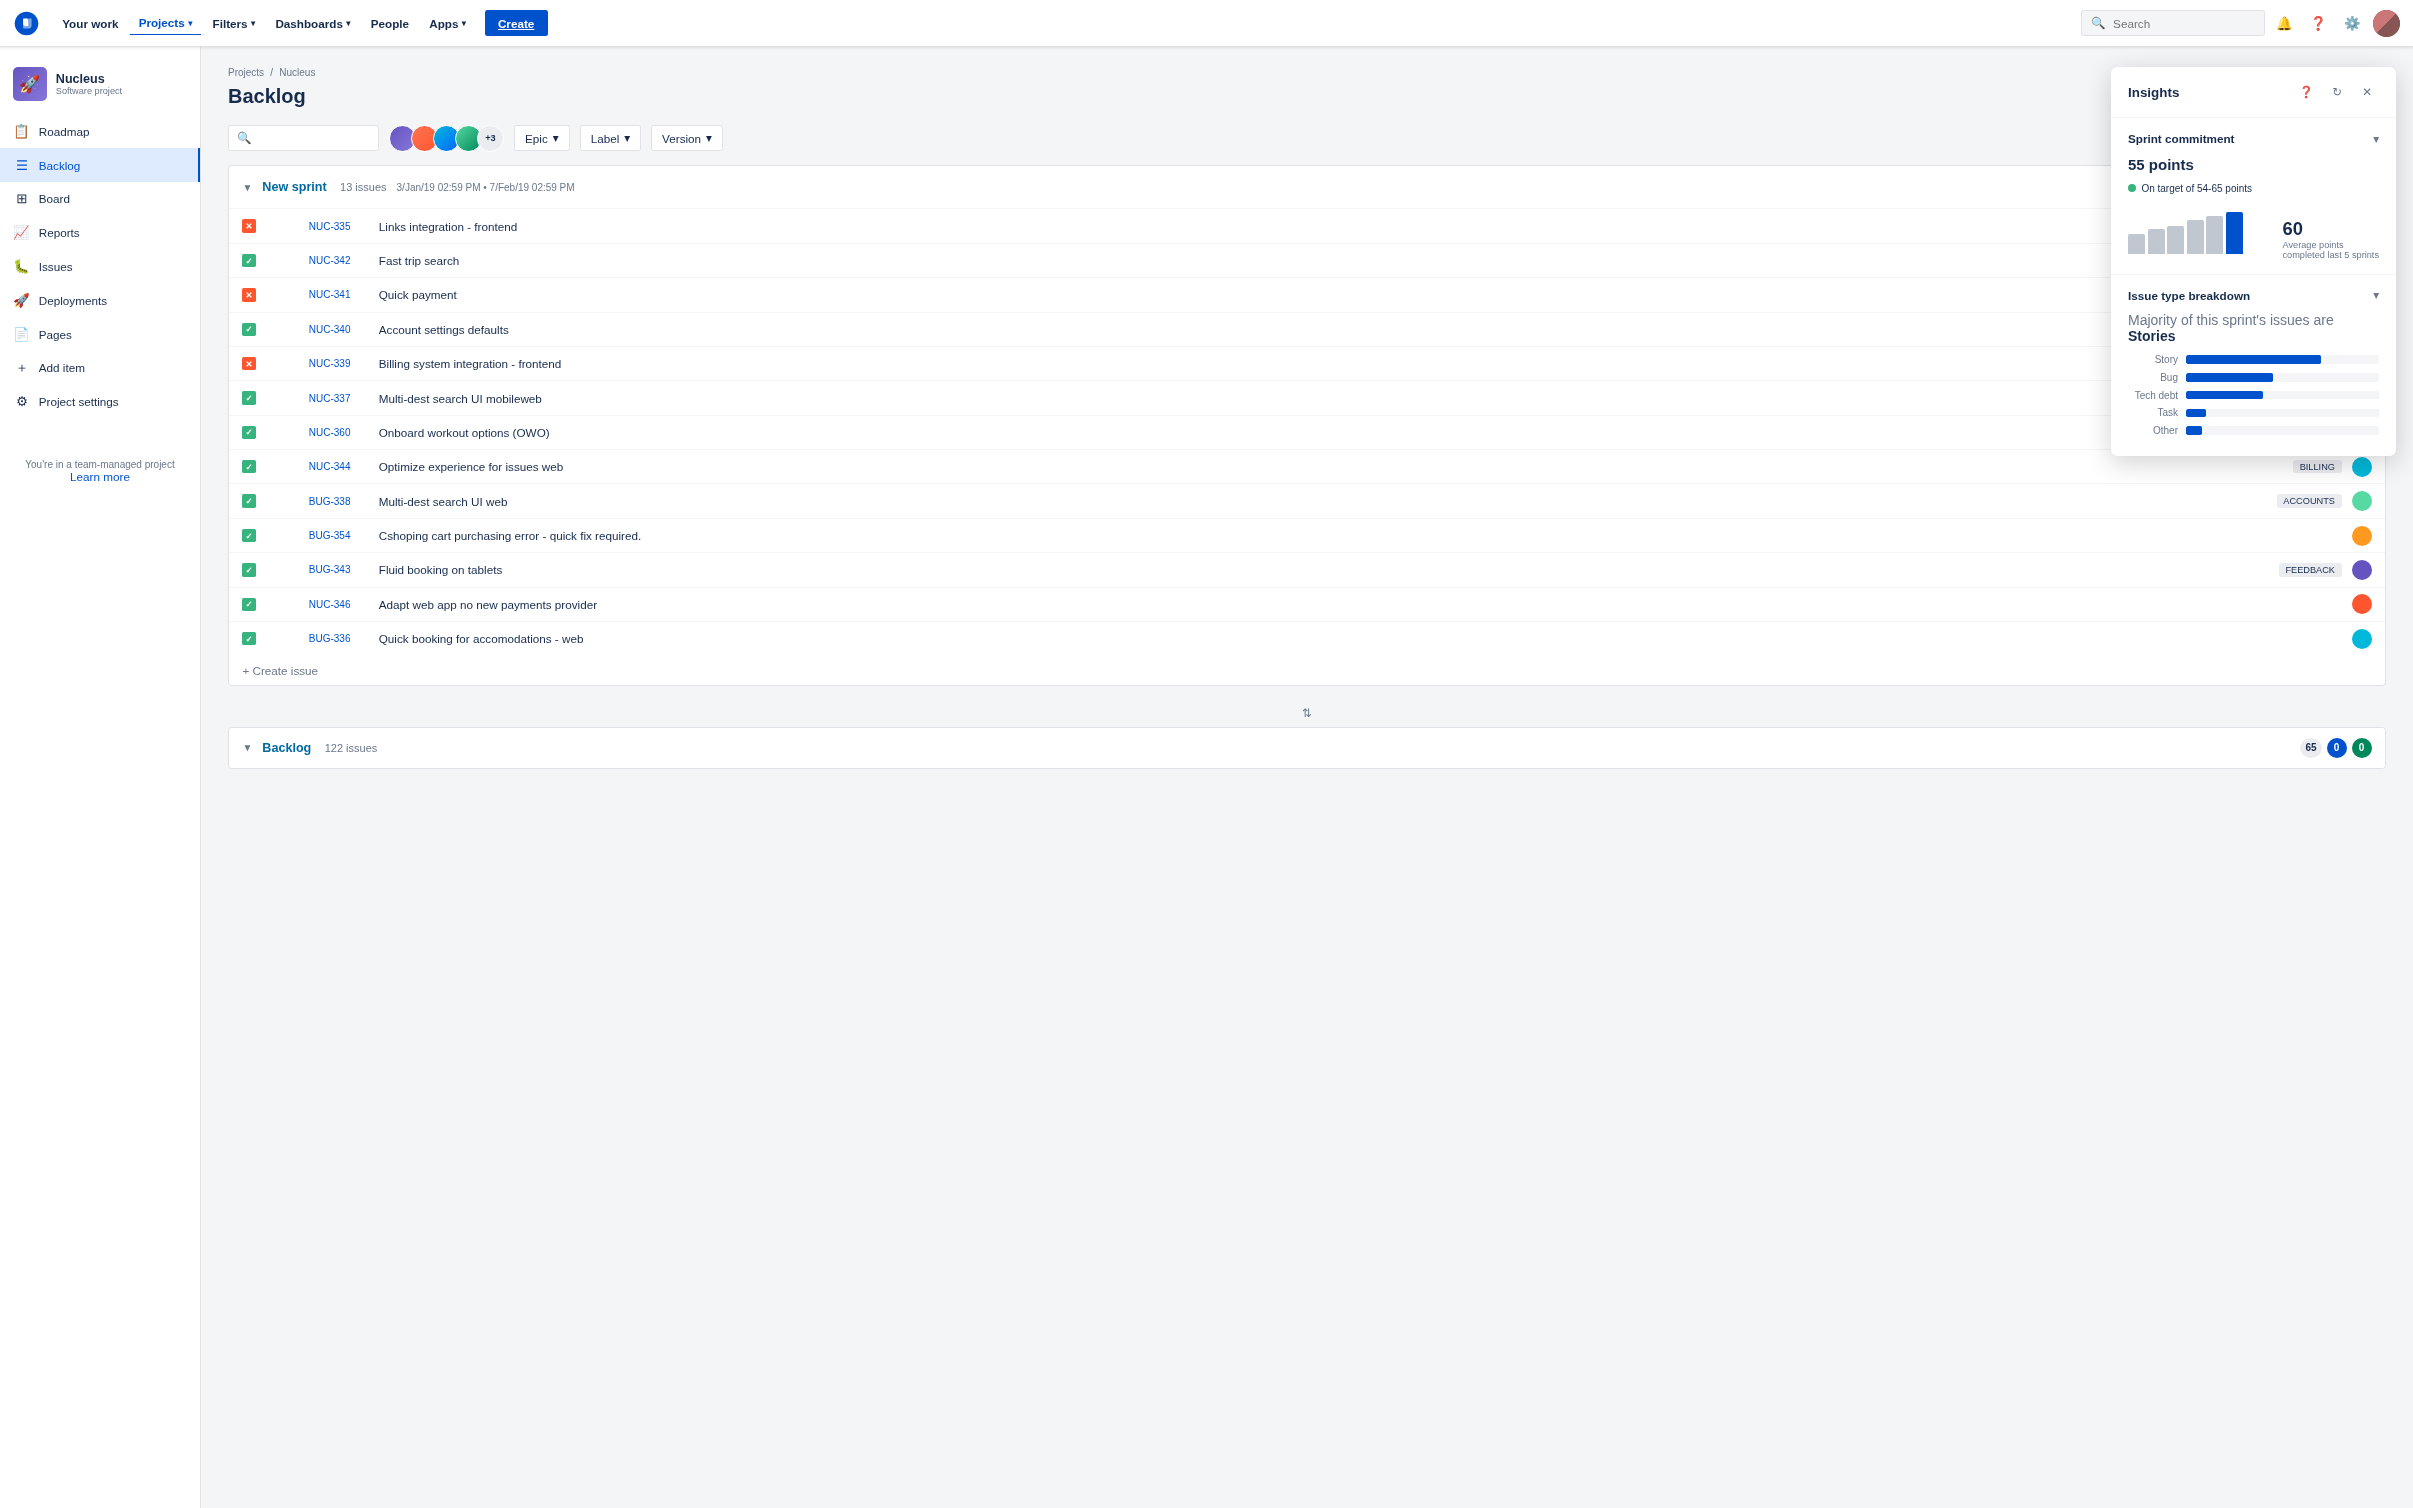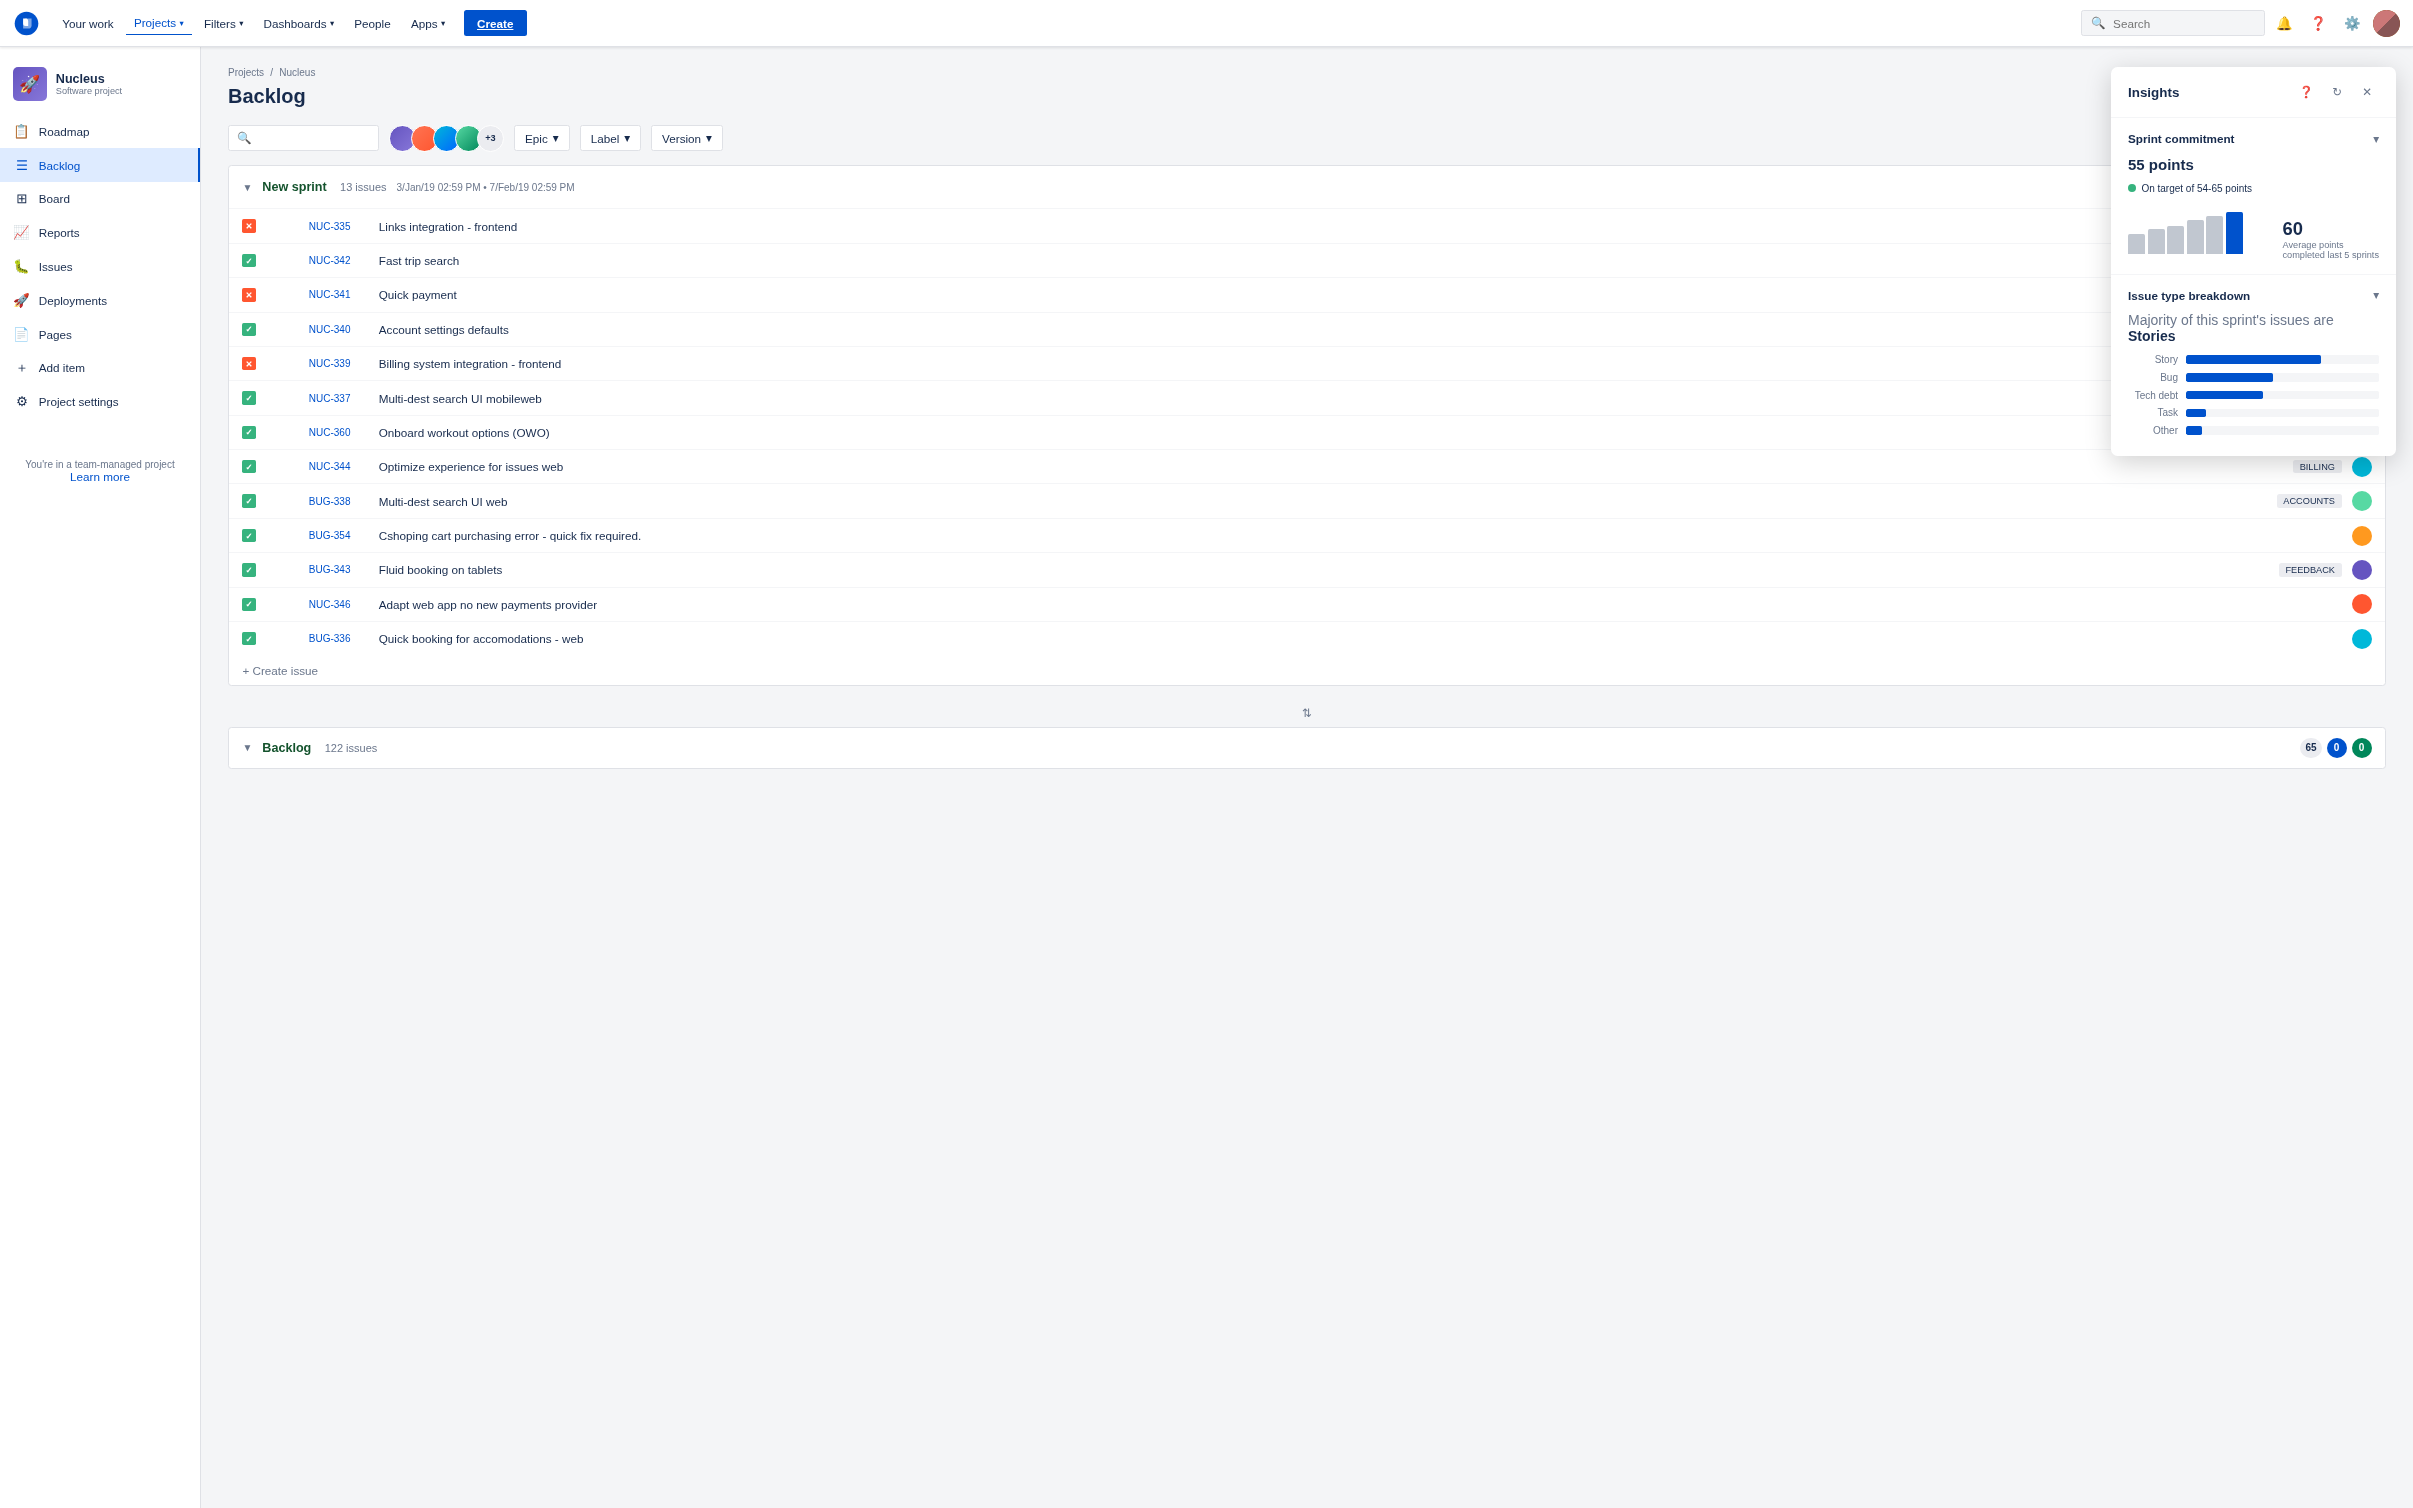--- a/index.html
+++ b/index.html
@@ -9,21 +9,21 @@
     .top-nav {
       display: flex; align-items: center; background: #fff; height: 47px;
       padding: 0 13.4px; border-bottom: 0.8px solid #dfe1e6; position: fixed; top: 0; left: 0; right: 0; z-index: 100;
       box-shadow: 0 0.8px 2.5px rgba(0,0,0,0.1);
     }
     .nav-logo { display: flex; align-items: center; gap: 5px; margin-right: 13.4px; cursor: pointer; }
     .nav-logo svg { width: 27px; height: 27px; }
     .nav-items { display: flex; align-items: center; gap: 3.4px; flex: 1; }
     .nav-item {
       padding: 5px 8.4px; border-radius: 2.5px; cursor: pointer; color: #172b4d;
-      font-size: 11.7px; font-weight: 400; display: flex; align-items: center; gap: 3.4px;
+      font-size: 11.7px; font-weight: 700; display: flex; align-items: center; gap: 3.4px;
     }
     .nav-item.active { color: #0052cc; border-bottom: 1.7px solid #0052cc; border-radius: 0; }
     .nav-item .chevron { font-size: 8.4px; }
     .nav-create {
       background: #0052cc; color: #fff; padding: 6.7px 13.4px; border-radius: 2.5px;
       cursor: pointer; font-weight: 600; font-size: 11.7px; border: none; margin-left: 6.7px; text-decoration: underline;
     }
     .nav-right { display: flex; align-items: center; gap: 6.7px; margin-left: auto; }
     .nav-search {
       display: flex; align-items: center; background: #f4f5f7; border: 0.8px solid #dfe1e6;
@@ -109,21 +109,21 @@
       font-size: 11.7px; font-weight: 600; margin-left: auto;
     }
 
     
     .sprint-section { background: #fff; border-radius: 3.4px; border: 0.8px solid #dfe1e6; margin-bottom: 13.4px; }
     .sprint-header {
       display: flex; align-items: center; padding: 10px 13.4px; gap: 10px;
       border-bottom: 0.8px solid #f4f5f7;
     }
     .sprint-toggle { cursor: pointer; color: #6b778c; font-size: 10px; }
-    .sprint-name { font-weight: 700; font-size: 12.6px; color: #14532d; }
+    .sprint-name { font-weight: 700; font-size: 12.6px; color: #0369a1; }
     .sprint-issues { font-size: 11px; color: #6b778c; margin-left: 3.4px; }
     .sprint-dates { font-size: 10px; color: #6b778c; }
     .sprint-badges { display: flex; gap: 5px; margin-left: auto; align-items: center; }
     .badge {
       min-width: 20px; height: 20px; border-radius: 50%; display: flex; align-items: center;
       justify-content: center; font-size: 10px; font-weight: 700; padding: 0 5px;
     }
     .badge-gray { background: #ebecf0; color: #172b4d; }
     .badge-blue { background: #0052cc; color: #fff; }
     .badge-teal { background: #00875a; color: #fff; }

